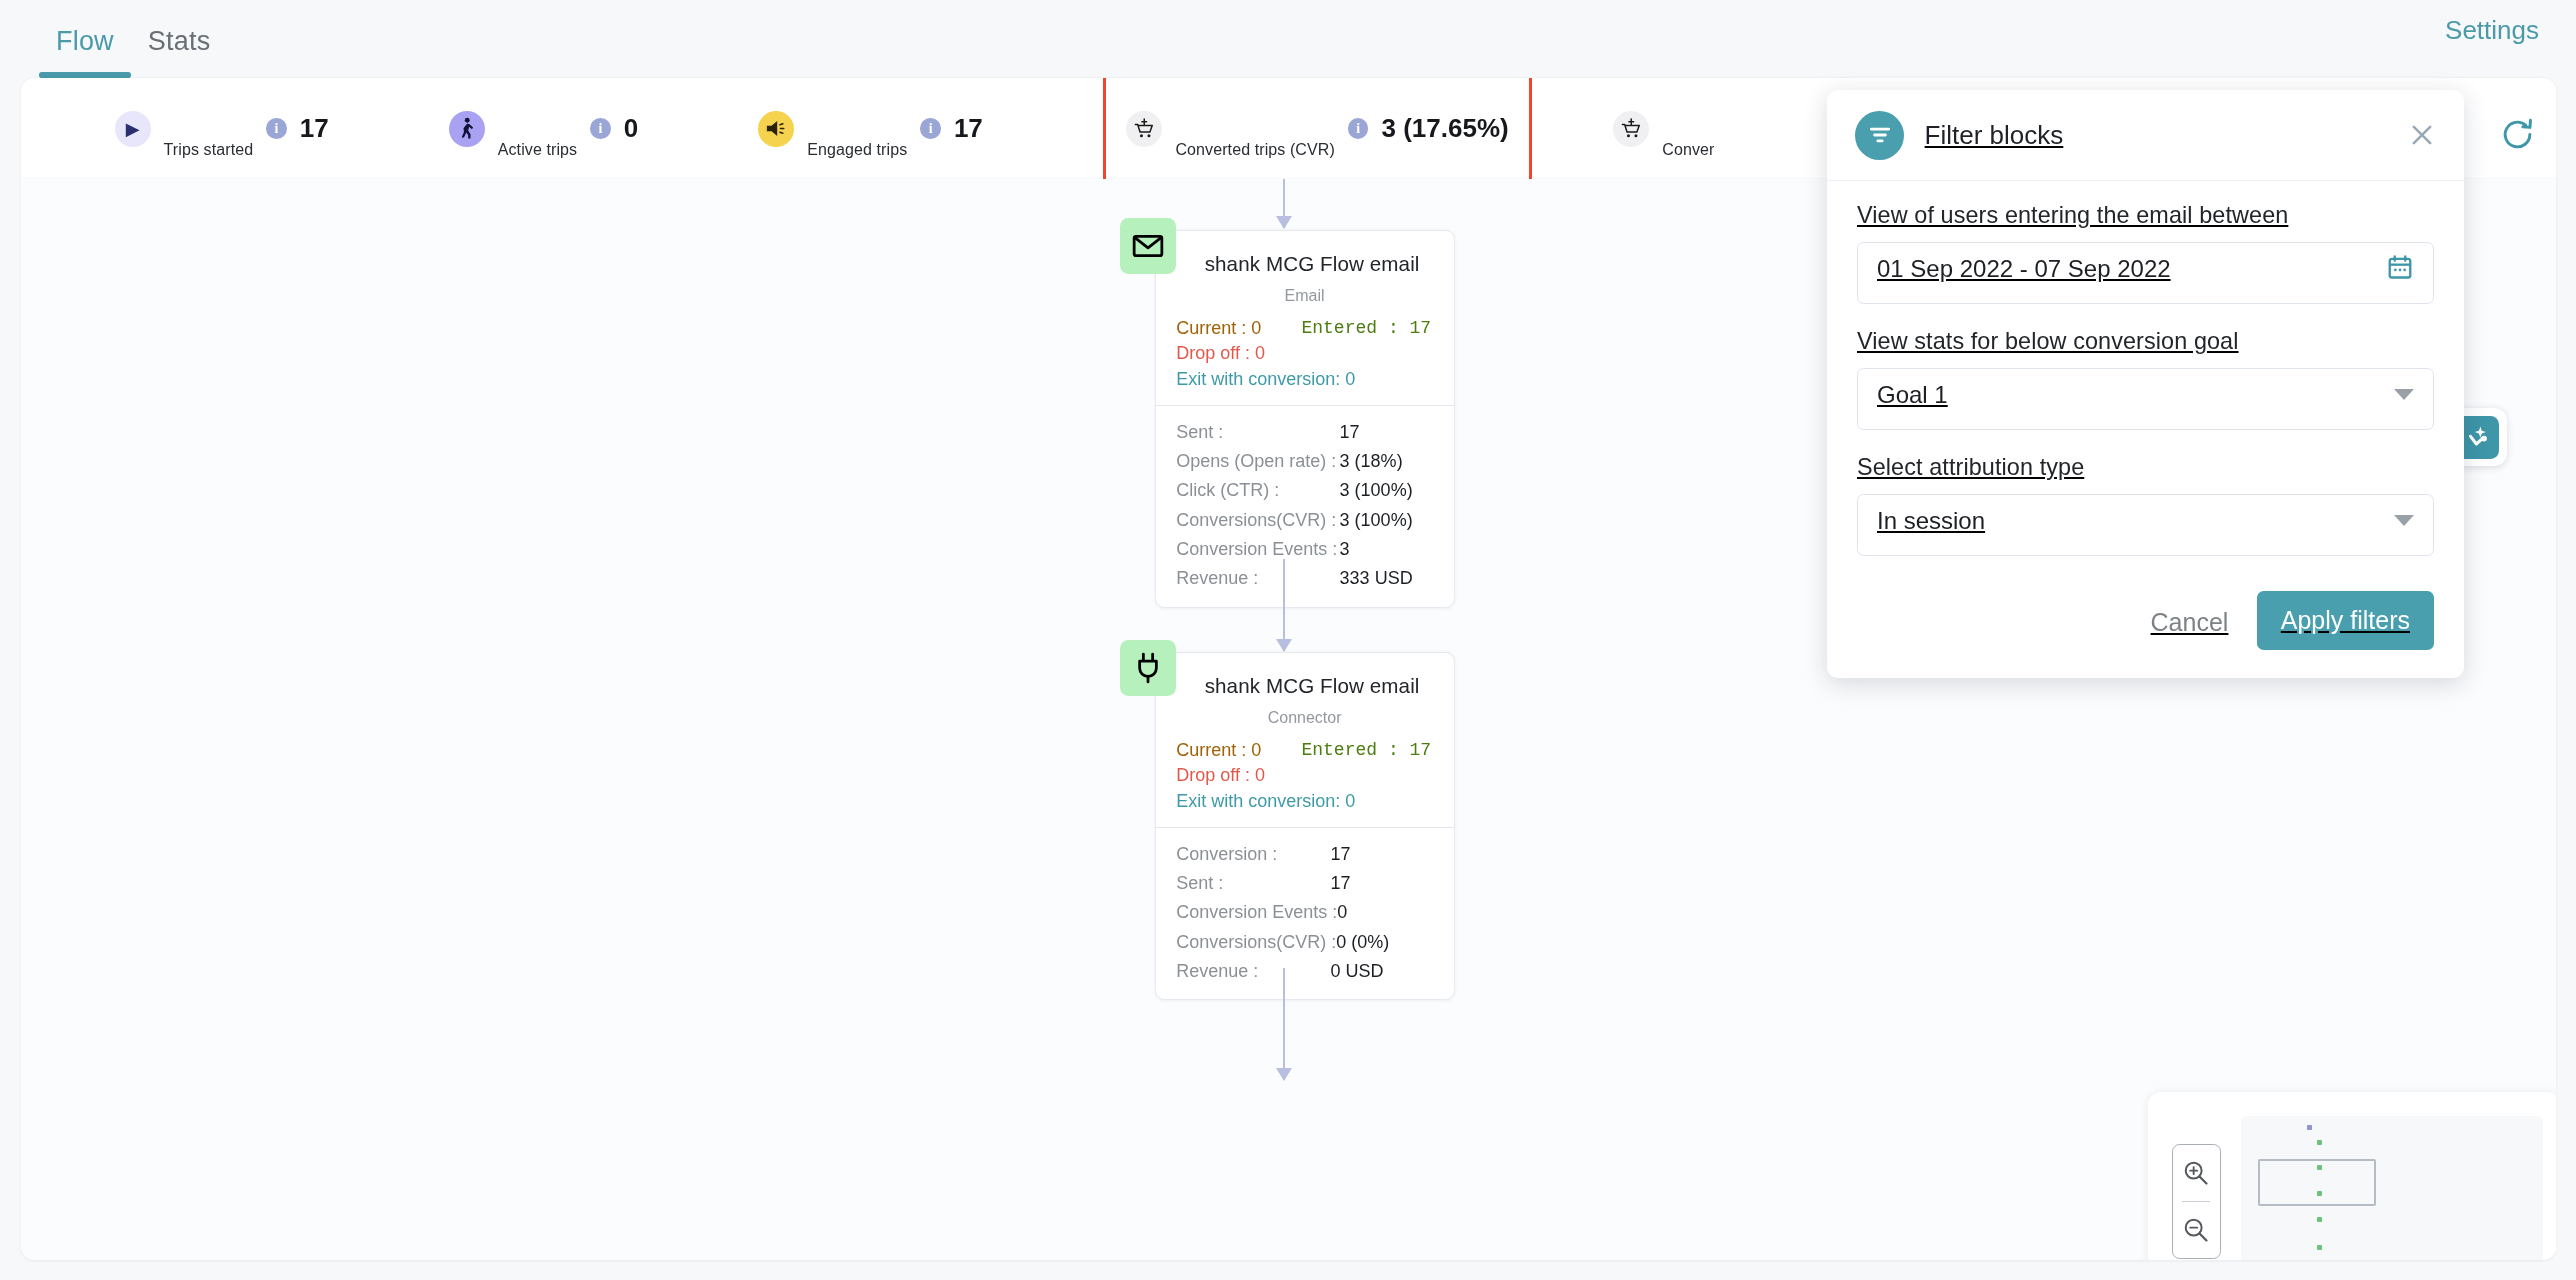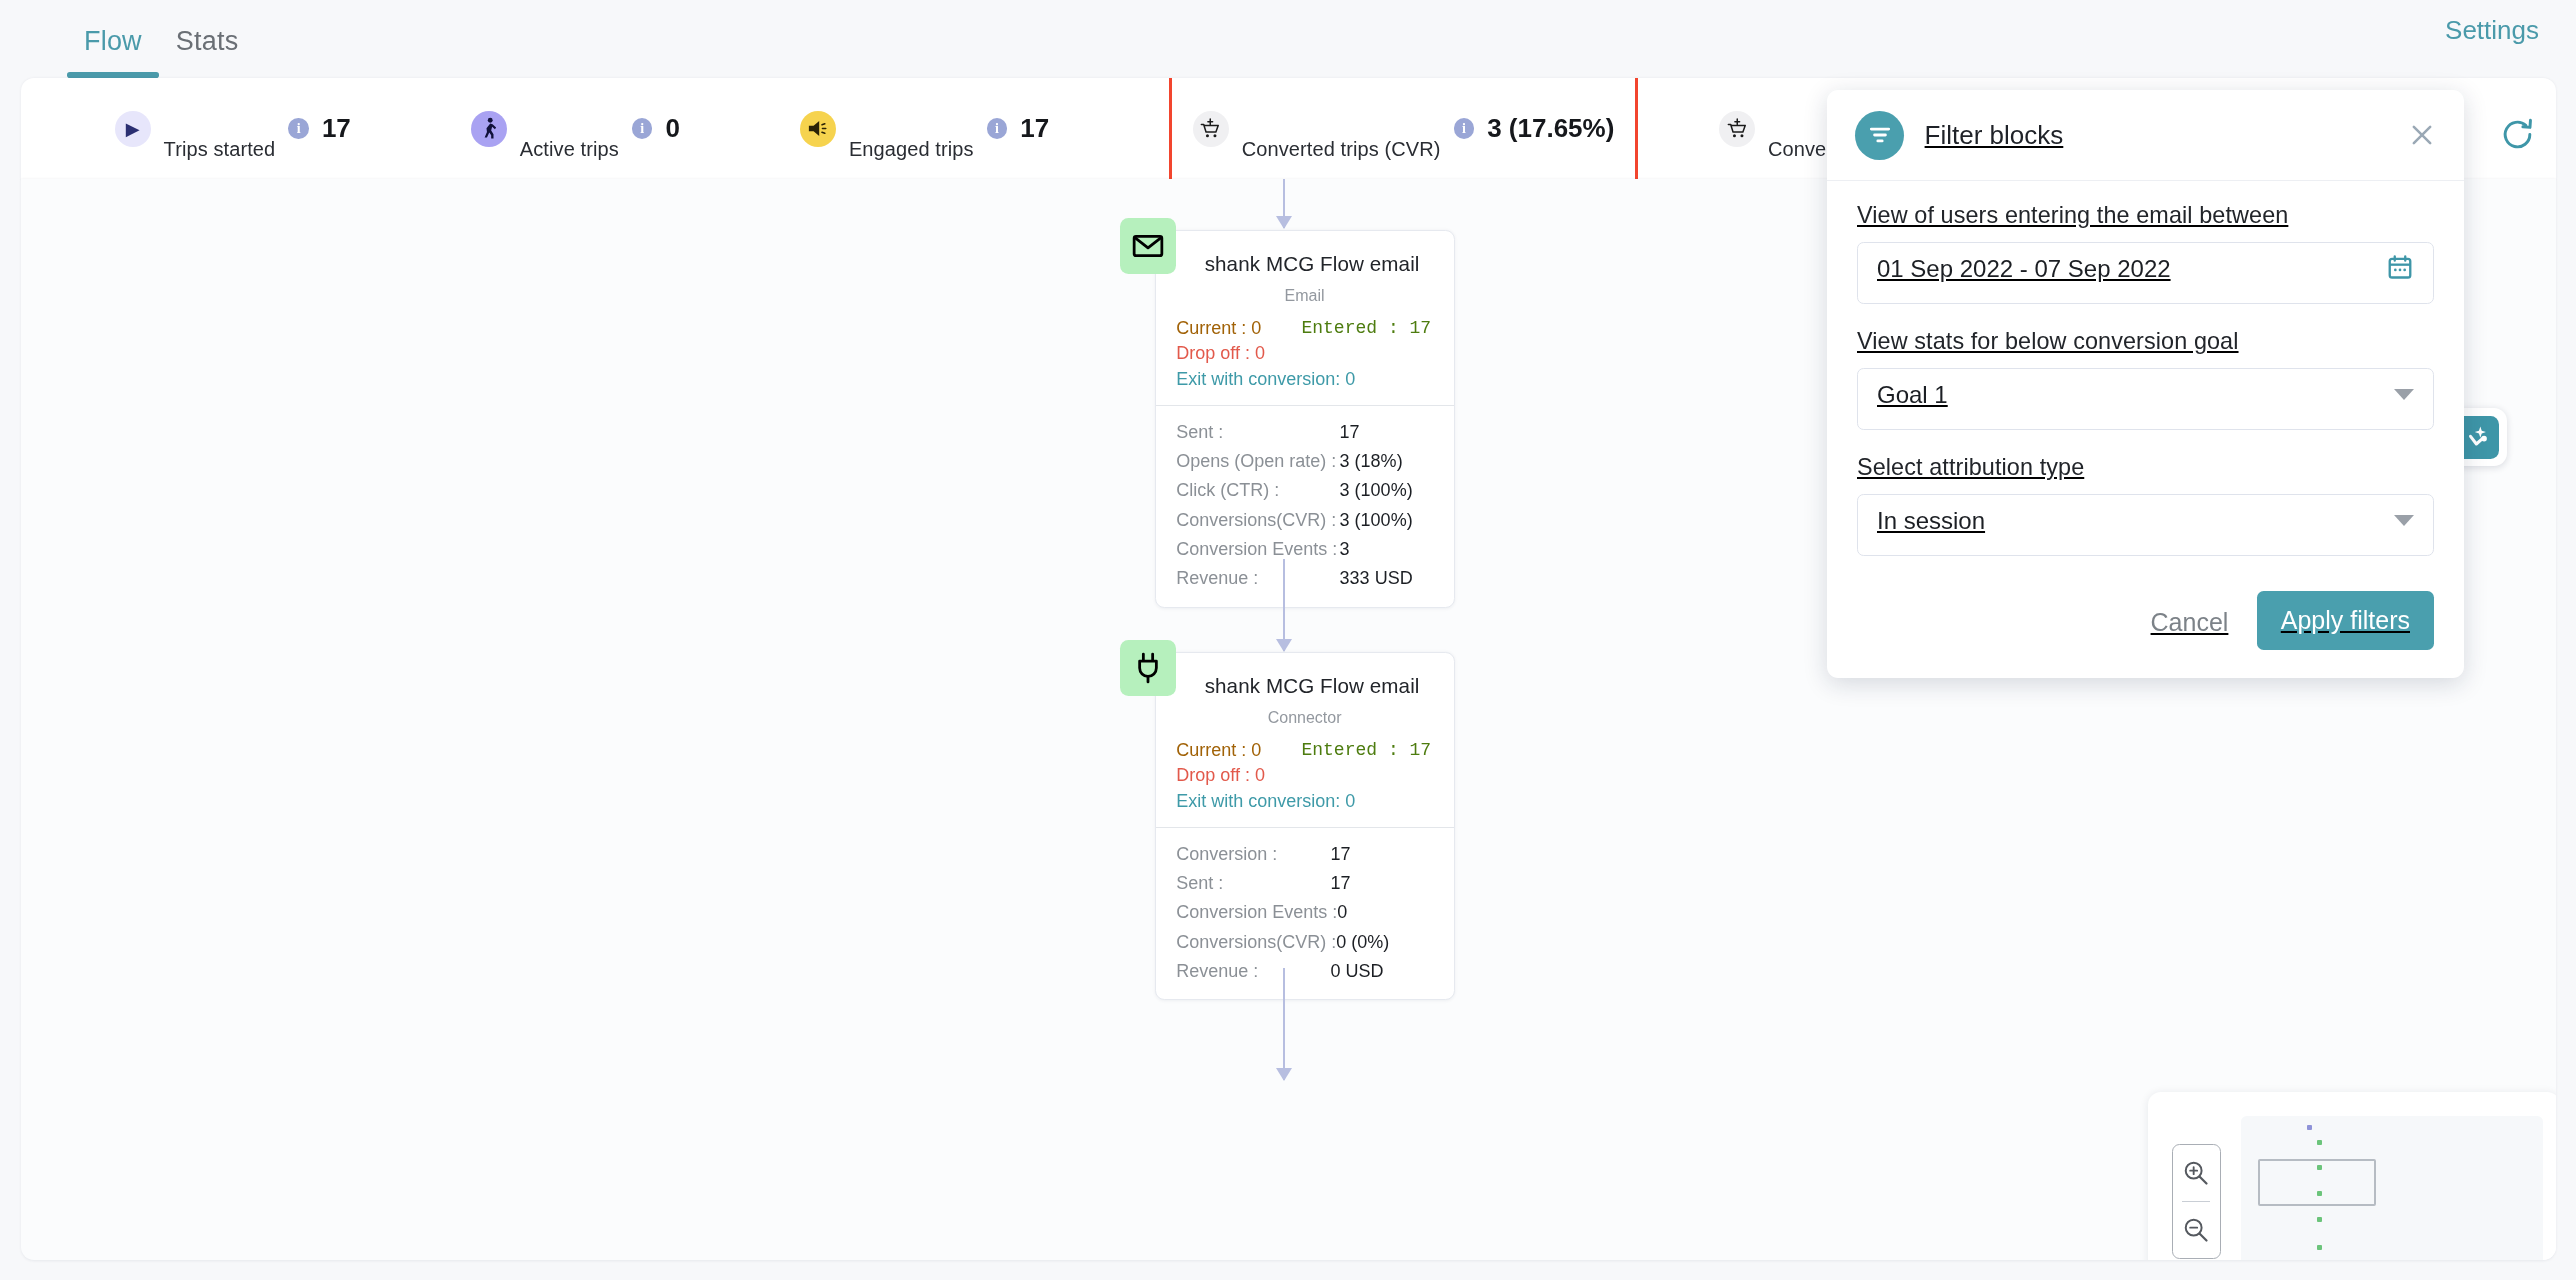--- a/index.html
+++ b/index.html
@@ -7,21 +7,21 @@
     width: 2576px; height: 1281px;
     font-family: "Liberation Sans", sans-serif;
     background: #f7f8fa;
     overflow: hidden;
   }
 
   
   .topbar {
     position: absolute; top: 0; left: 0; width: 2576px; height: 78px;
     background: #f7f8fa;
-    display: flex; align-items: flex-start; padding-left: 28px;
+    display: flex; align-items: flex-start;
   }
   .tabs { display: flex; align-items: flex-end; height: 78px; padding-left: 39px; }
   .tab {
     font-size: 27px; color: #6a6f75; padding: 0 17px 20.6px 17px;
     position: relative; cursor: pointer; letter-spacing: 0.2px;
   }
   .tab.active { color: #4a9aaa; }
   .tab.active::after {
     content: ""; position: absolute; left: 0; right: 0; bottom: 0;
     height: 5.6px; background: #4a9aaa; border-radius: 2.8px;
@@ -53,21 +53,21 @@
   }
   .m-ico {
     width: 36px; height: 36px; border-radius: 50%;
     display: flex; align-items: center; justify-content: center;
     font-size: 19.7px; flex: 0 0 auto;
   }
   .m-ico.play { background: #e7e6fb; color: #2b2f72; font-size: 18px; }
   .m-ico.walk { background: #a9a2f2; color: #11113a; }
   .m-ico.mega { background: #f6d34e; color: #2a2206; }
   .m-ico.cart { background: #f0f0f2; color: #1b1b1b; }
-  .m-label { font-size: 20px; color: #2a2d33; letter-spacing: 0.1px; margin-top: 42px; }
+  .m-label { font-size: 16px; color: #2a2d33; letter-spacing: 0.1px; margin-top: 42px; }
   .info-dot {
     width: 20.6px; height: 20.6px; border-radius: 50%;
     background: #9aa6d6; color: #fff; font-size: 14px; font-weight: bold;
     display: inline-flex; align-items: center; justify-content: center;
     font-family: "Liberation Serif", serif; flex: 0 0 auto;
   }
   .m-value { font-size: 26px; font-weight: bold; color: #16181c; }
 
   .refresh-btn {
     position: absolute; right: 36px; top: 112px;

